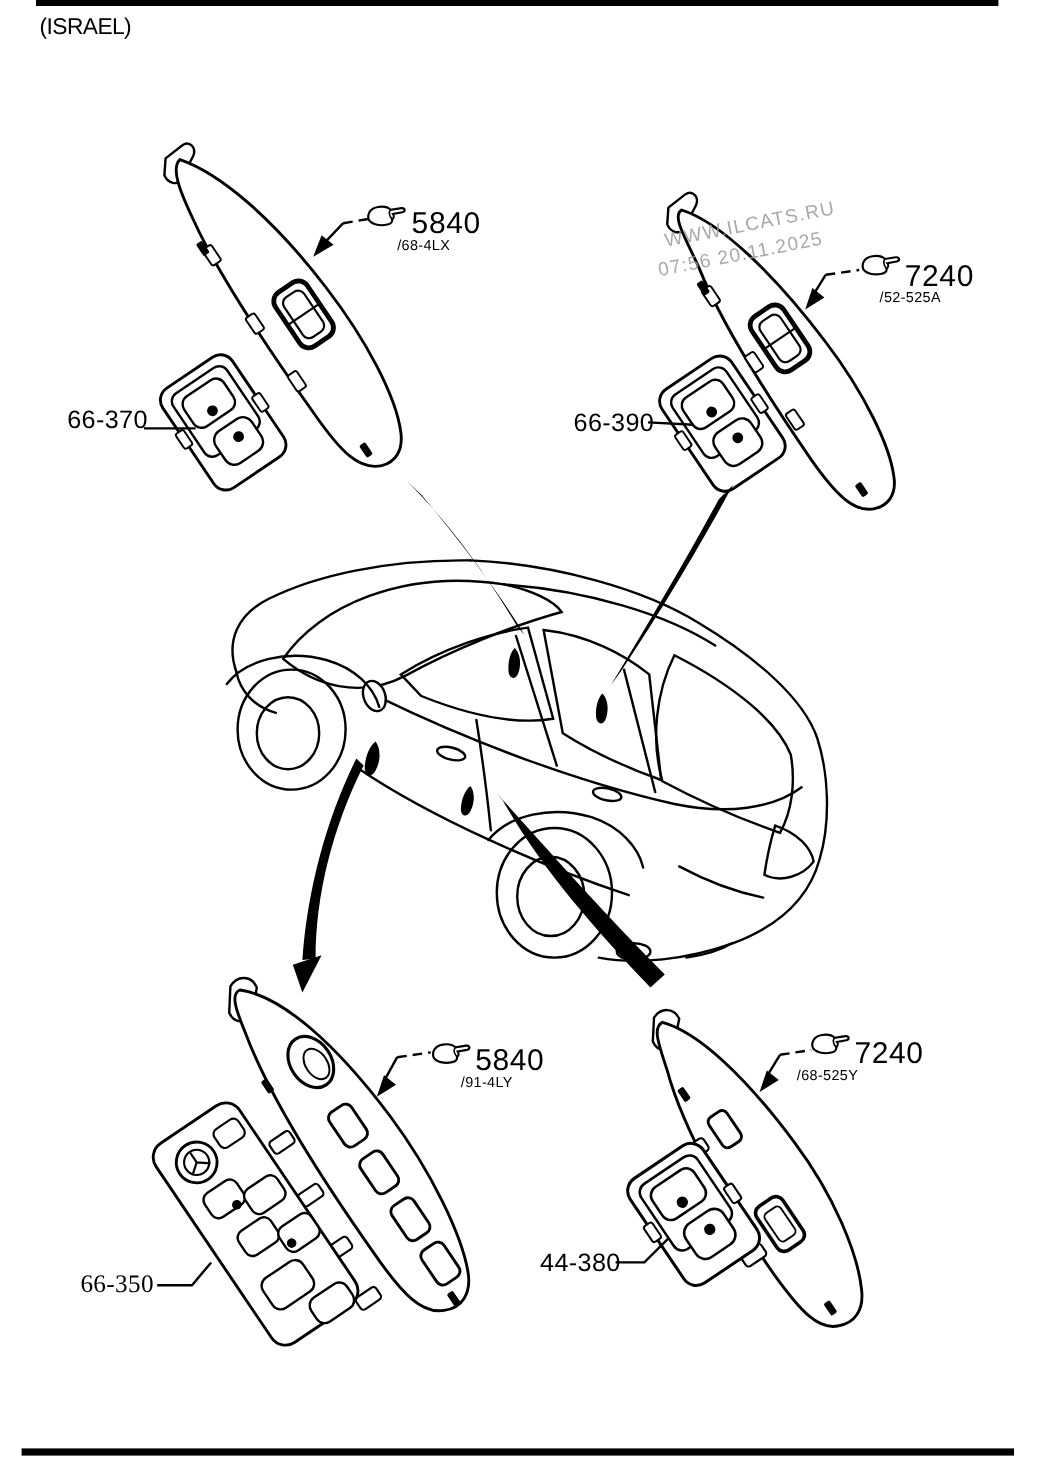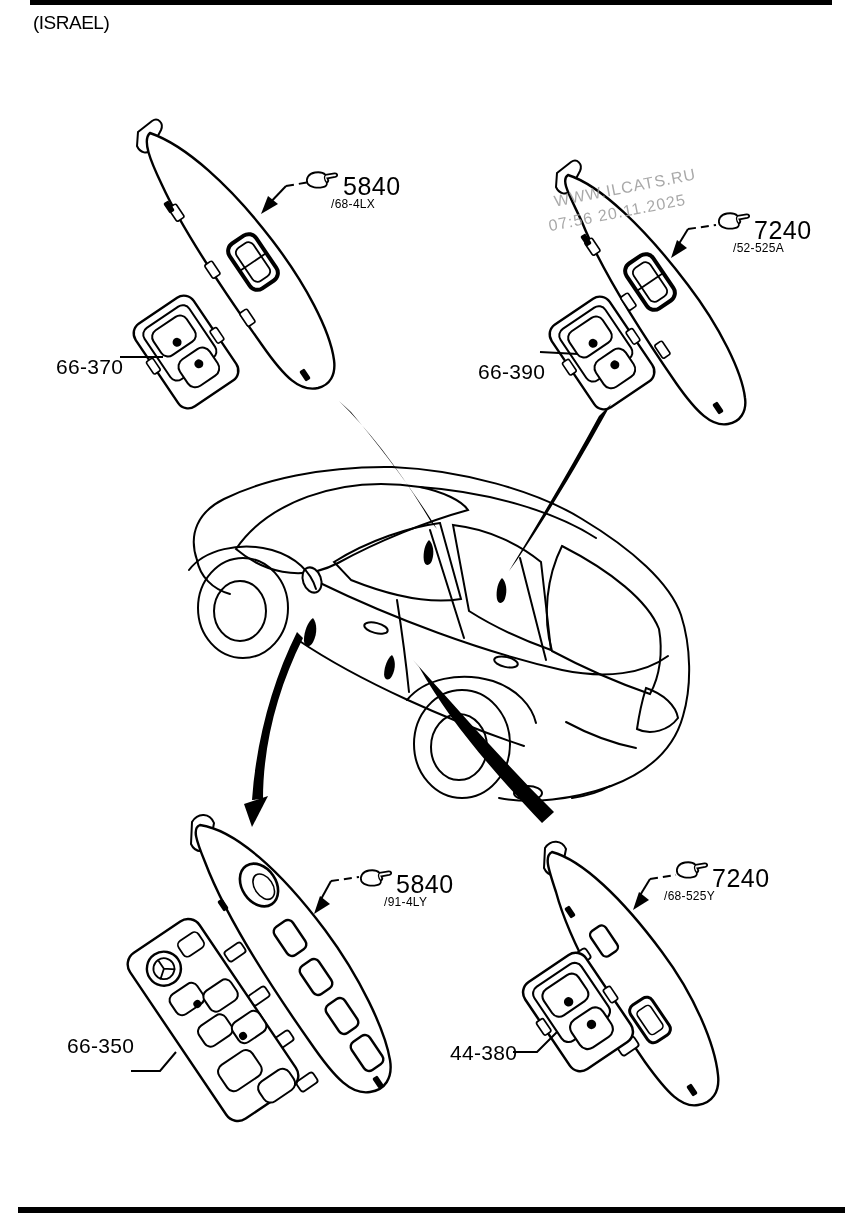--- a/index.html
+++ b/index.html
@@ -187,29 +187,29 @@
     <use href="#hand" transform="translate(305,170)"></use>
     <use href="#hand" transform="translate(717,211)"></use>
     <use href="#hand" transform="translate(359,868)"></use>
     <use href="#hand" transform="translate(675,860)"></use>
   </svg>
 
   <div class="lbl region" style="left:33px;top:13px;">(ISRAEL)</div>
 
   <div class="lbl num" style="left:343px;top:174px;">5840</div>
   <div class="lbl var" style="left:331px;top:198px;">/68-4LX</div>
-  <div class="lbl ref" style="left:56px;top:356px;">66-370</div>
+  <div class="lbl ref" style="left:56px;top:340px;">66-370</div>
 
   <div class="lbl num" style="left:754px;top:218px;">7240</div>
   <div class="lbl var" style="left:733px;top:242px;">/52-525A</div>
-  <div class="lbl ref" style="left:478px;top:361px;text-align:right;">66-390</div>
+  <div class="lbl ref" style="left:478px;top:342px;text-align:right;">66-390</div>
 
   <div class="lbl num" style="left:396px;top:872px;">5840</div>
   <div class="lbl var" style="left:384px;top:896px;">/91-4LY</div>
-  <div class="lbl ref" style="left:67px;top:1035px;">66-350</div>
+  <div class="lbl ref" style="left:67px;top:1060px;font-family:Liberation Serif, serif;">66-350</div>
 
   <div class="lbl num" style="left:712px;top:866px;">7240</div>
   <div class="lbl var" style="left:664px;top:890px;">/68-525Y</div>
   <div class="lbl ref" style="left:450px;top:1042px;">44-380</div>
 
   <div class="watermark">
     <div class="wm1">WWW.ILCATS.RU</div>
     <div class="wm2">07:56 20.11.2025</div>
   </div>
 

